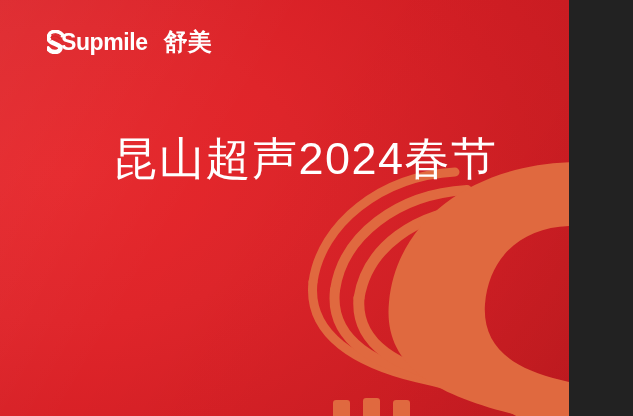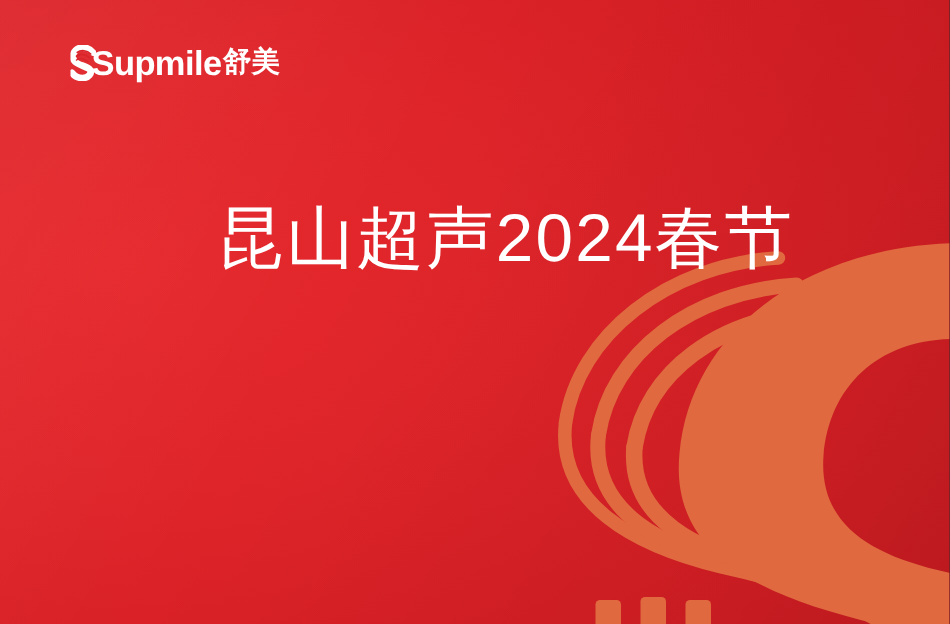--- a/index.html
+++ b/index.html
@@ -3,21 +3,21 @@
 <meta charset="utf-8">
 <title>Holiday Notice Banner</title>
 <style>
   html, body {
     margin: 0;
     padding: 0;
     background: #222;
   }
   #stage {
     position: relative;
-    width: 633px;
+    width: 569px;
     height: 416px;
     overflow: hidden;
     font-family: "Liberation Sans", "DejaVu Sans", sans-serif;
     background: #D8242A;
     user-select: none;
   }
 
   
   .bg-base {
     position: absolute;
@@ -67,24 +67,24 @@
   .logo-word {
     color: #FFFFFF;
     font-size: 23px;
     font-weight: bold;
     letter-spacing: -0.4px;
     line-height: 24px;
     margin-left: -4px;
   }
   .logo-cn {
     color: #FFFFFF;
-    font-size: 19px;
+    font-size: 24px;
     font-weight: bold;
     line-height: 24px;
-    margin-left: 0;
+    margin-left: 15px;
     letter-spacing: 0px;
   }
 
   
   .headline {
     position: absolute;
     left: 0;
     right: 0;
     top: 122px;
     text-align: center;

